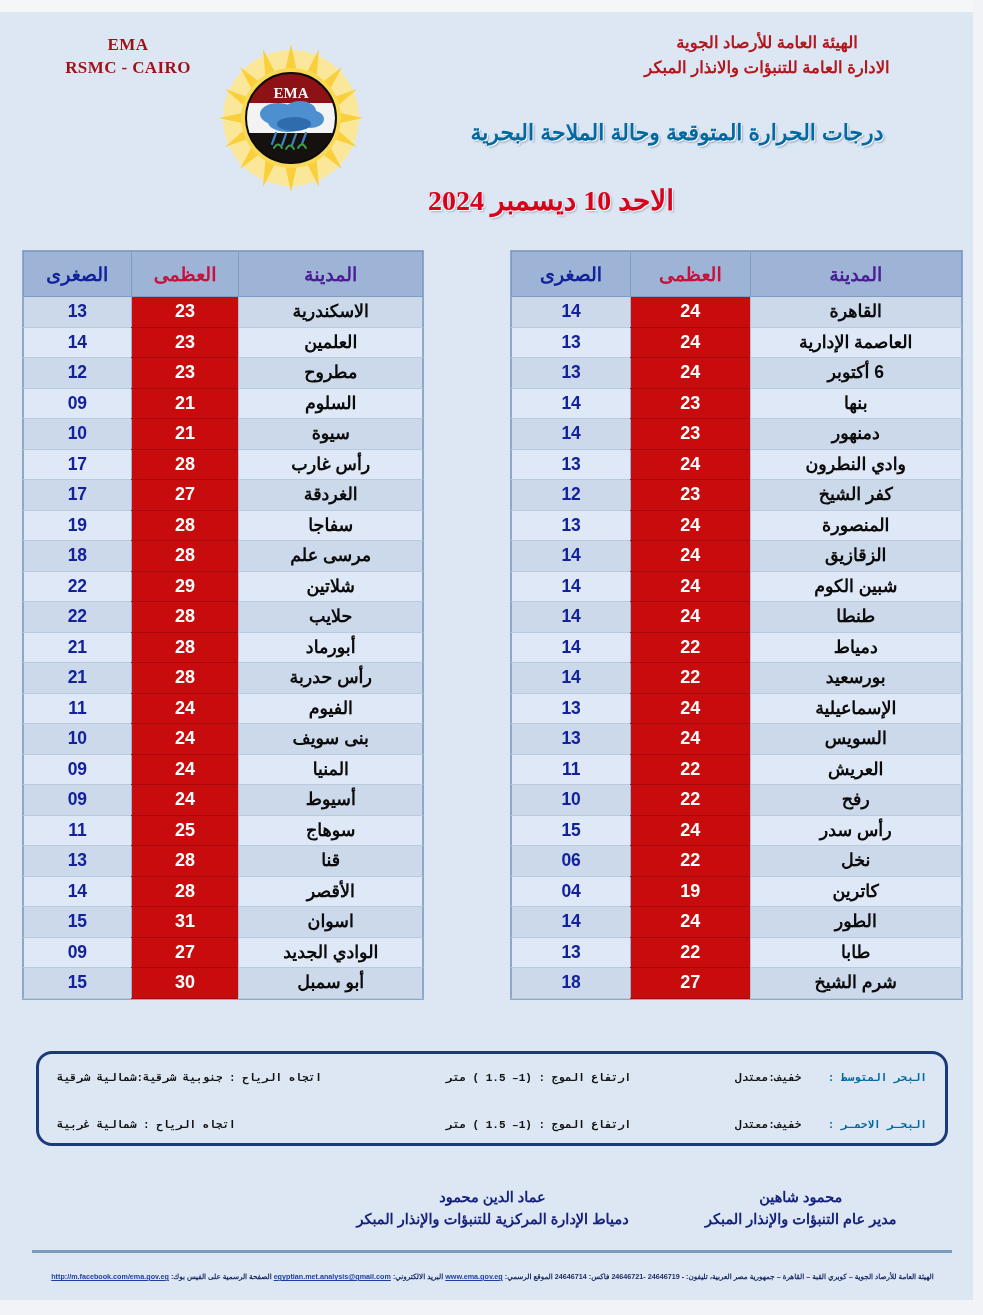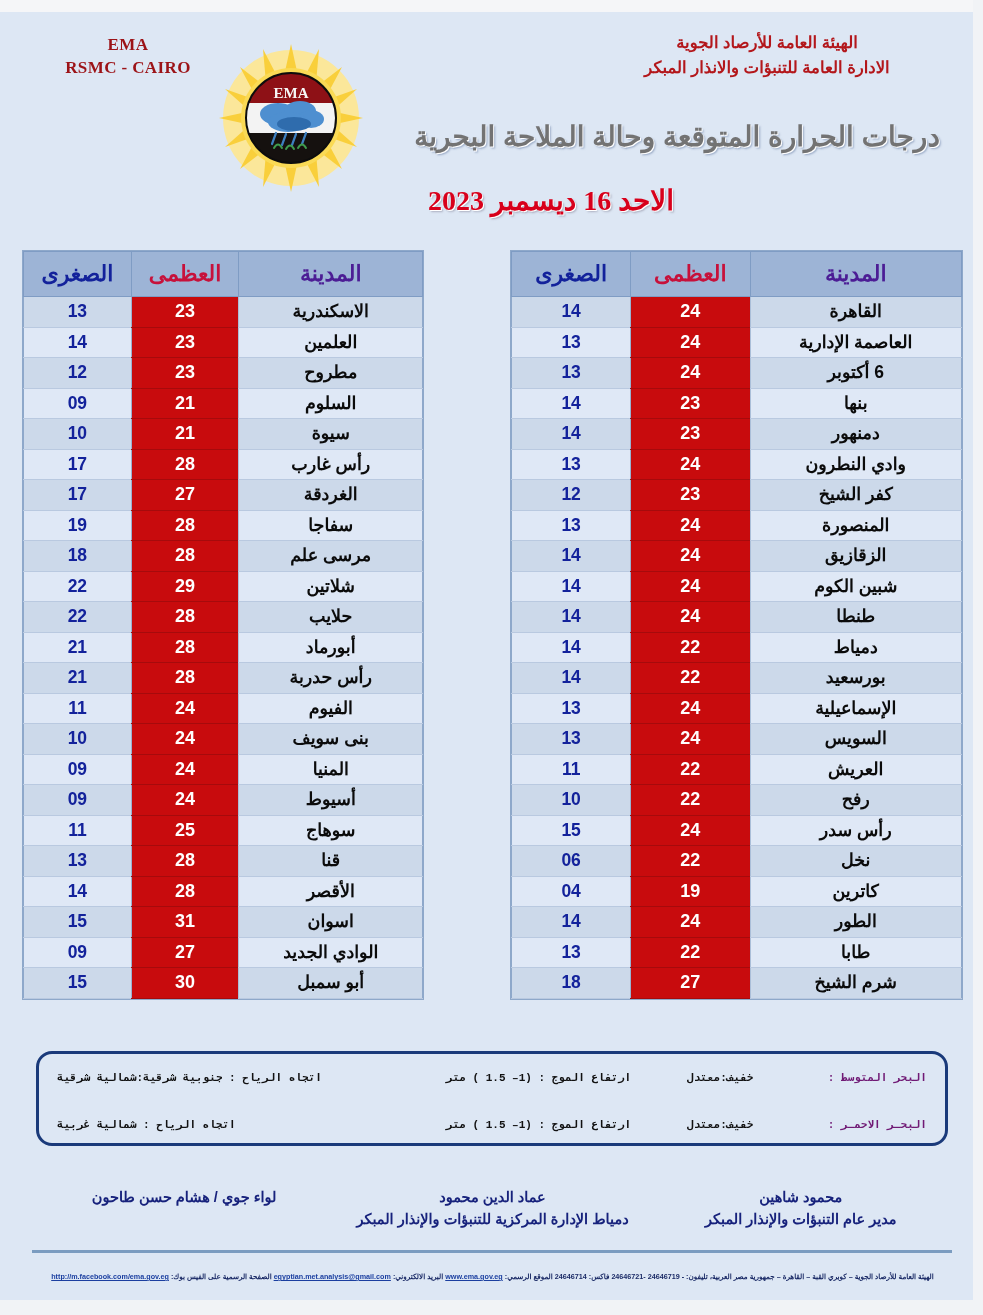--- a/index.html
+++ b/index.html
@@ -43,22 +43,22 @@
     position:absolute;right:14px;top:18px;width:420px;
     text-align:center;
     font-family:"Liberation Sans", sans-serif;
     font-weight:bold;font-size:16.5px;
     color:#b3171b;line-height:1.5;
     direction:rtl;
   }
   .main-title{
     position:absolute;right:14px;top:108px;width:600px;
     text-align:center;
-    font-weight:bold;font-size:28px;
-    color:#737373;direction:rtl;
+    font-weight:bold;font-size:22px;
+    color:#0369a1;direction:rtl;
     text-shadow:1px 1px 0 #ffffff, 2px 2px 2px rgba(120,140,175,.65);
     white-space:nowrap;
   }
   .date-title{
     position:absolute;right:180px;top:172px;width:520px;
     text-align:center;
     font-family:"Liberation Serif", serif;
     font-weight:bold;font-size:28px;
     color:#d8001b;direction:rtl;
     text-shadow:1px 1px 0 #ffffff, 2px 2px 2px rgba(140,140,160,.6);
@@ -80,21 +80,21 @@
     background:#d6e1f0;
   }
   .tbl.left{ left:22px;  top:250px; width:400px; }
   .tbl.right{ left:510px; top:250px; width:451px; }
   .tbl table{border-collapse:collapse;width:100%;table-layout:fixed;}
 
   .tbl th{
     background:#9db4d6;
     border:1px solid #7f9cc4;
     height:44px;
-    font-weight:bold;font-size:22px;
+    font-weight:bold;font-size:19px;
     padding:0 10px;
     vertical-align:middle;
   }
   .th-city{ color:#4c1d95; text-align:center; }
   .th-max { color:#c7113b; text-align:center; }
   .th-min { color:#13229b; text-align:center; }
 
   .tbl td{
     border-top:1px solid #b9c9e0;
     border-bottom:1px solid #b9c9e0;
@@ -141,21 +141,21 @@
   .sea-row{
     display:flex;align-items:center;
     height:47px;
     padding:0 18px 0 18px;
     box-sizing:border-box;
   }
   .sea-cell{ font-size:11px; font-weight:bold; white-space:nowrap;font-family:Liberation Mono, monospace;}
   .sea-c1{ width:34%; text-align:right; }
   .sea-c2{ width:33%; text-align:right; }
   .sea-c3{ width:33%; text-align:left; }
-  .lbl{ color:#701a75;margin-left:48px; }
+  .lbl{ color:#0369a1; }
   .val{ color:#111111; }
   .val-b{ color:#111111; font-weight:bold; }
 
   
   .signs{
     position:absolute;left:30px;top:1186px;width:925px;height:58px;
     display:flex;direction:rtl;
   }
   .sign{
     flex:1;text-align:center;direction:rtl;
@@ -260,21 +260,21 @@
         </g>
       </svg>
     </div>
 
     <div class="agency">
       <div>الهيئة العامة للأرصاد الجوية</div>
       <div>الادارة العامة للتنبؤات والانذار المبكر</div>
     </div>
 
     <div class="main-title">درجات الحرارة المتوقعة وحالة الملاحة البحرية</div>
-    <div class="date-title">الاحد  16  ديسمبر 2023</div>
+    <div class="date-title">الاحد  10  ديسمبر 2024</div>
   </div>
 
   <div class="tbl left">
     <table>
       <colgroup>
           <col class="c-city">
           <col class="c-max">
           <col class="c-min">
         </colgroup>
       <thead>
@@ -570,21 +570,20 @@
   <div class="signs">
     <div class="sign">
       <span class="n">محمود شاهين</span>
       <span class="t">مدير عام التنبؤات والإنذار المبكر</span>
     </div>
     <div class="sign">
       <span class="n">عماد الدين محمود</span>
       <span class="t">دمياط الإدارة المركزية للتنبؤات والإنذار المبكر</span>
     </div>
     <div class="sign">
-      <span class="n">لواء جوي / هشام حسن طاحون</span>
     </div>
   </div>
 
   <div class="hr-line"></div>
 
   <div class="footer">
     <span>الهيئة العامة للأرصاد الجوية – كوبري القبة – القاهرة – جمهورية مصر العربية، تليفون: - 24646719 -24646721 فاكس: 24646714 الموقع الرسمي:</span>
     <a href="#">www.ema.gov.eg</a>
     <span>البريد الالكتروني:</span>
     <a href="#">egyptian.met.analysis@gmail.com</a>

